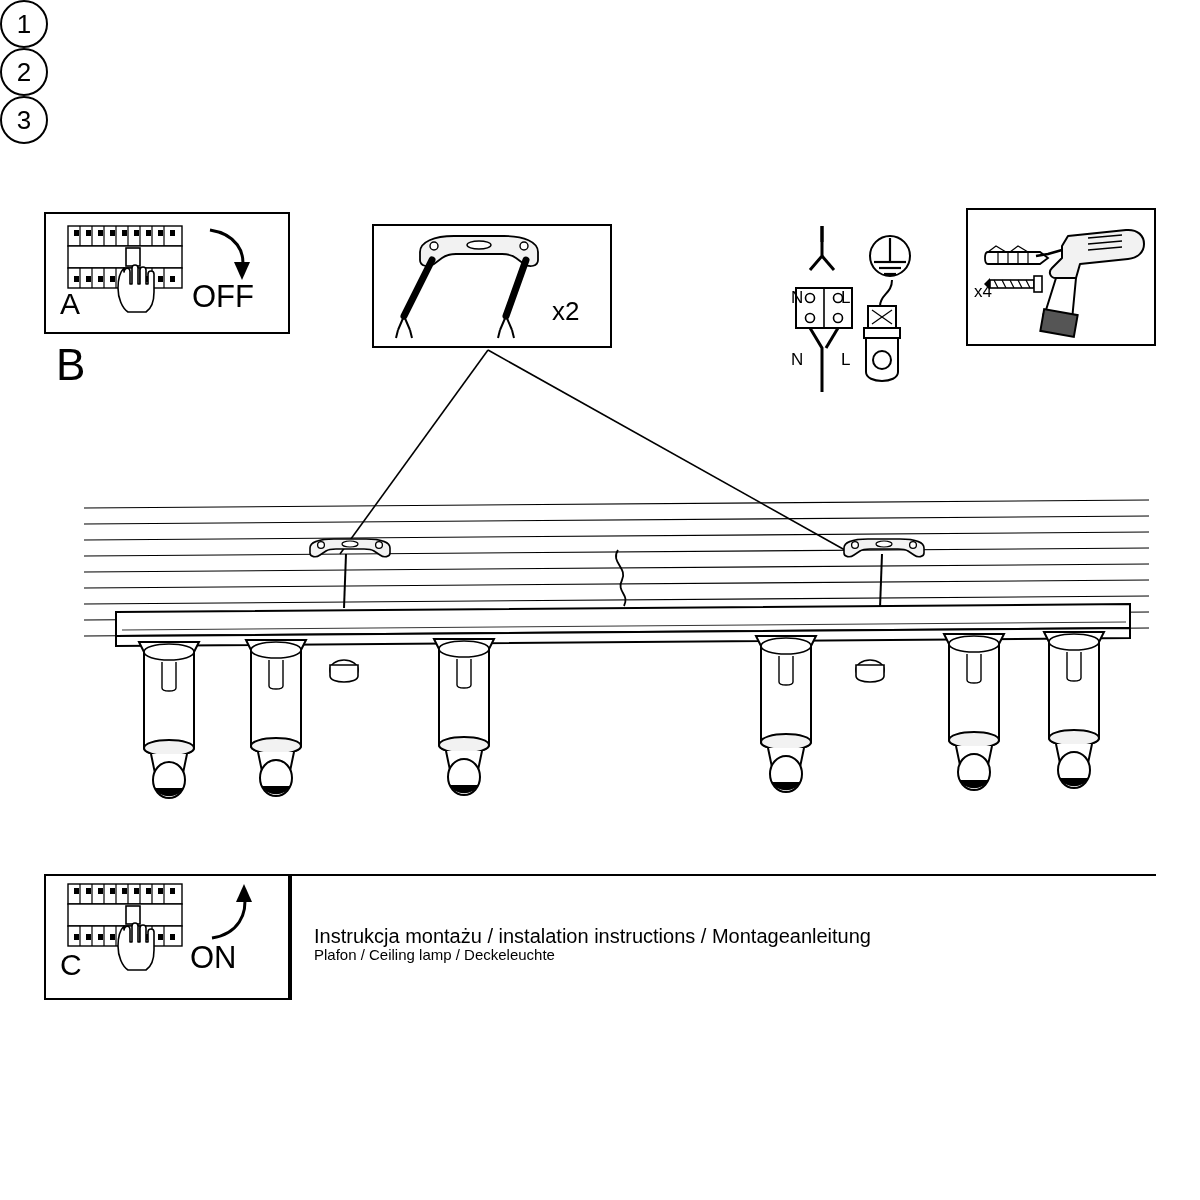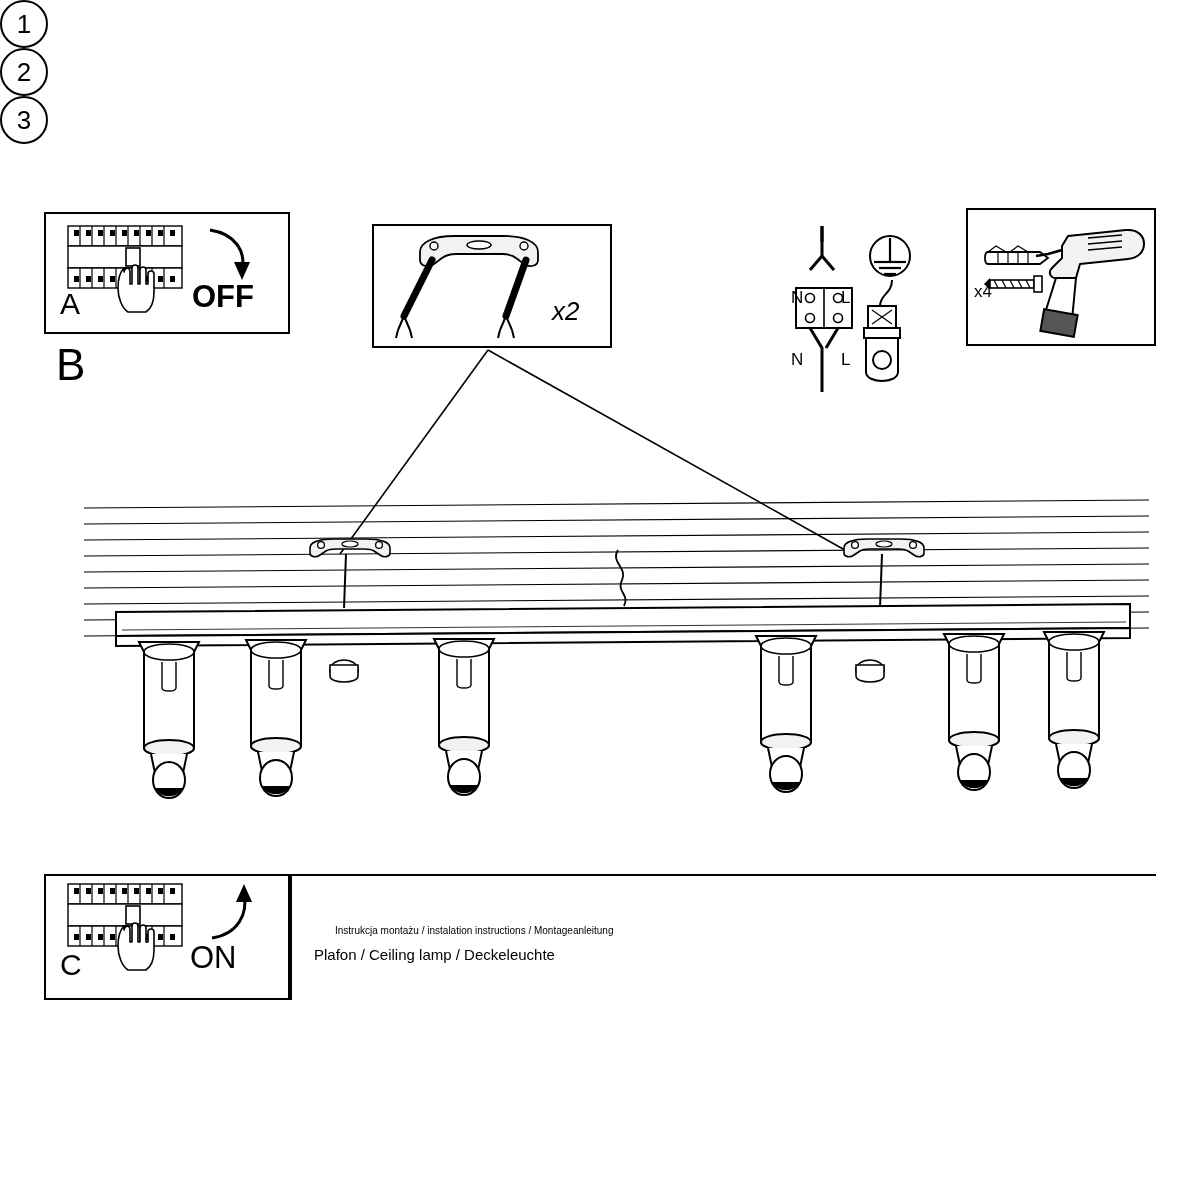--- a/index.html
+++ b/index.html
@@ -28,34 +28,34 @@
   }
   .lbl {
     position: absolute;
     font-family: "Liberation Sans", sans-serif;
     color: #000;
     white-space: nowrap;
   }
   
   #panel-a { left: 44px; top: 212px; width: 246px; height: 122px; }
   #label-a { left: 60px; top: 287px; font-size: 30px; }
-  #label-off { left: 192px; top: 279px; font-size: 31px; font-weight: bold; }
+  #label-off { left: 192px; top: 279px; font-size: 31px; font-weight: normal; }
 
   
   #label-b { left: 56px; top: 340px; font-size: 44px; }
 
   
   #panel-1 { left: 372px; top: 224px; width: 240px; height: 124px; }
   #circle-1 {
     left: 316px; top: 232px; width: 48px; height: 48px;
     border: 2px solid #000; border-radius: 50%;
     display: flex; align-items: center; justify-content: center;
     font-size: 26px; background: #fff; box-sizing: border-box;
   }
-  #label-x2 { left: 552px; top: 296px; font-size: 26px; font-style: italic; }
+  #label-x2 { left: 552px; top: 296px; font-size: 26px; }
 
   
   #circle-2 {
     left: 740px; top: 238px; width: 48px; height: 48px;
     border: 2px solid #000; border-radius: 50%;
     display: flex; align-items: center; justify-content: center;
     font-size: 26px; background: #fff; box-sizing: border-box;
   }
   #label-n1 { left: 791px; top: 288px; font-size: 17px; }
   #label-l1 { left: 841px; top: 288px; font-size: 17px; }
@@ -74,21 +74,21 @@
     font-size: 26px; background: #fff; box-sizing: border-box;
   }
 
   
   #panel-c { left: 44px; top: 874px; width: 246px; height: 126px; }
   #label-c { left: 60px; top: 948px; font-size: 30px; }
   #label-on { left: 190px; top: 940px; font-size: 31px; font-weight: normal; }
 
   
   #panel-caption { left: 290px; top: 874px; width: 866px; height: 126px; border-left: 2px solid #000; border-top: 2px solid #000; border-right: none; border-bottom: none; background: transparent;}
-  #caption-1 { left: 314px; top: 925px; font-size: 10px; margin-left: 21px; }
+  #caption-1 { left: 314px; top: 925px; font-size: 20px; }
   #caption-2 { left: 314px; top: 946px; font-size: 15px; }
   svg { display: block; }
 </style>
 </head>
 <body>
 
 <div id="sheet">
 
   <div class="box" id="panel-a"></div>
   <svg class="abs" style="left:60px; top:222px;" width="220" height="108" viewBox="0 0 220 108">

